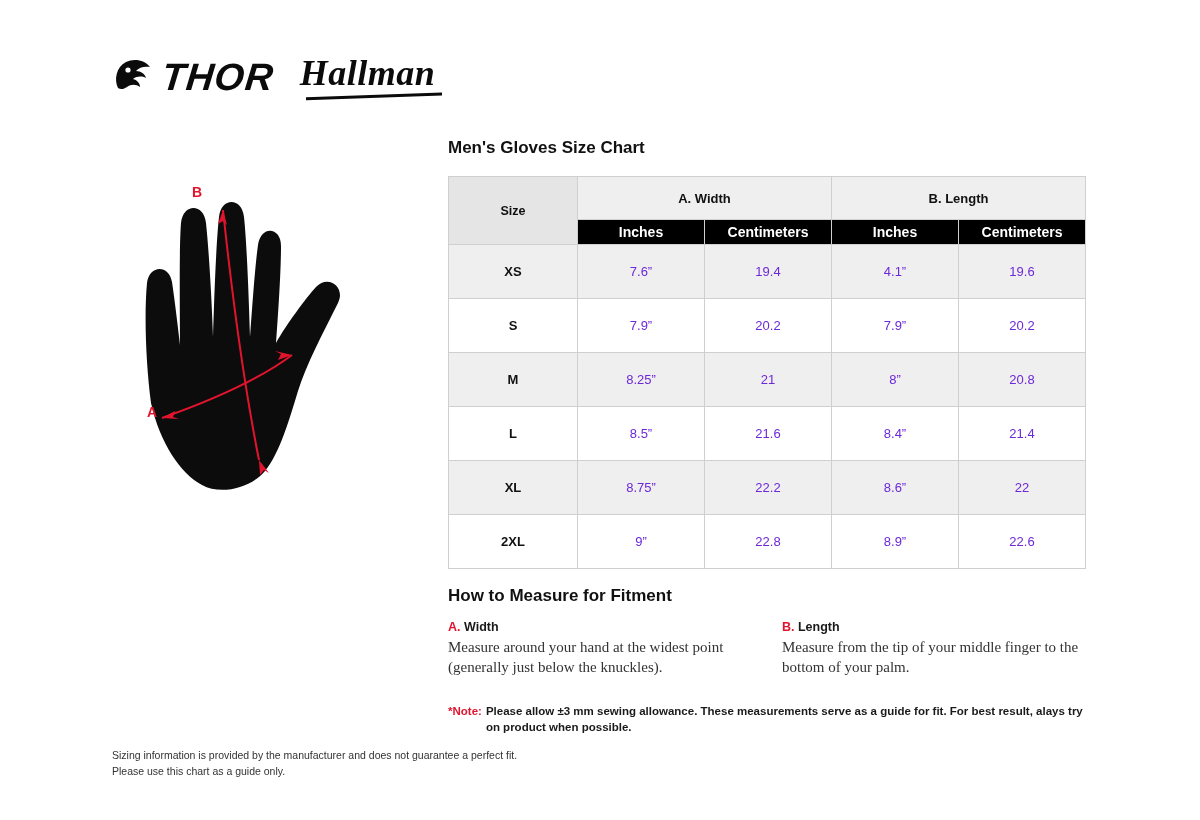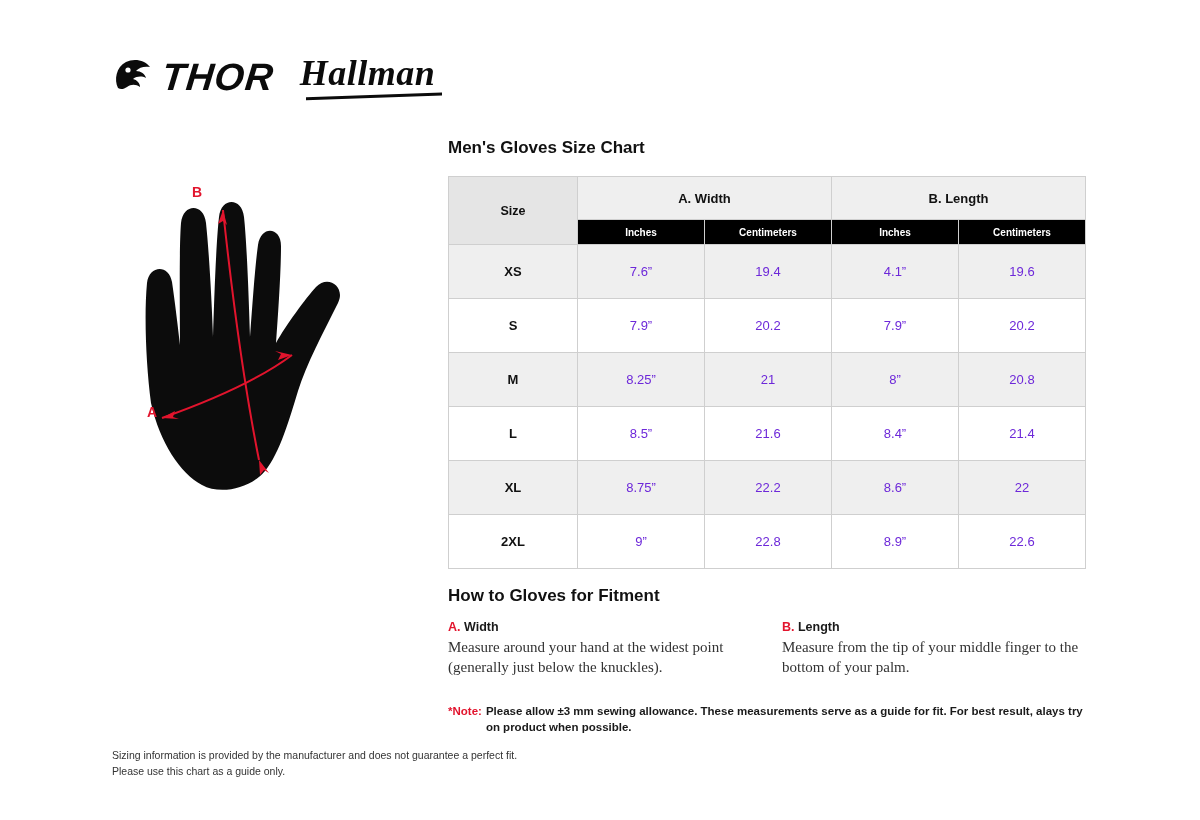--- a/index.html
+++ b/index.html
@@ -109,21 +109,21 @@
   th.grp-head {
     background: #efefef;
     font-size: 13px;
     font-weight: bold;
     color: #111;
     height: 40px;
   }
   th.unit-head {
     background: #000000;
     color: #ffffff;
-    font-size: 10px;
+    font-size: 14px;
     font-weight: bold;
     height: 22px;
     border: 1px solid #000;
   }
   tbody td {
     height: 51px;
     font-size: 13px;
     color: #6d28d9;
   }
   tbody td.size-cell {
@@ -302,21 +302,21 @@
         <td>9”</td>
         <td>22.8</td>
         <td>8.9”</td>
         <td>22.6</td>
       </tr>
     </tbody>
   </table>
 </div>
 
 <div class="howto">
-  <h3 class="howto-title">How to Gloves for Fitment</h3>
+  <h3 class="howto-title">How to Measure for Fitment</h3>
   <div class="howto-cols">
     <div class="howto-col">
       <div class="howto-head">
         <span class="letter">A.</span>
         <span>Width</span>
       </div>
       <div class="howto-body">Measure around your hand at the widest point (generally just below the knuckles).</div>
     </div>
     <div class="howto-col">
       <div class="howto-head">

